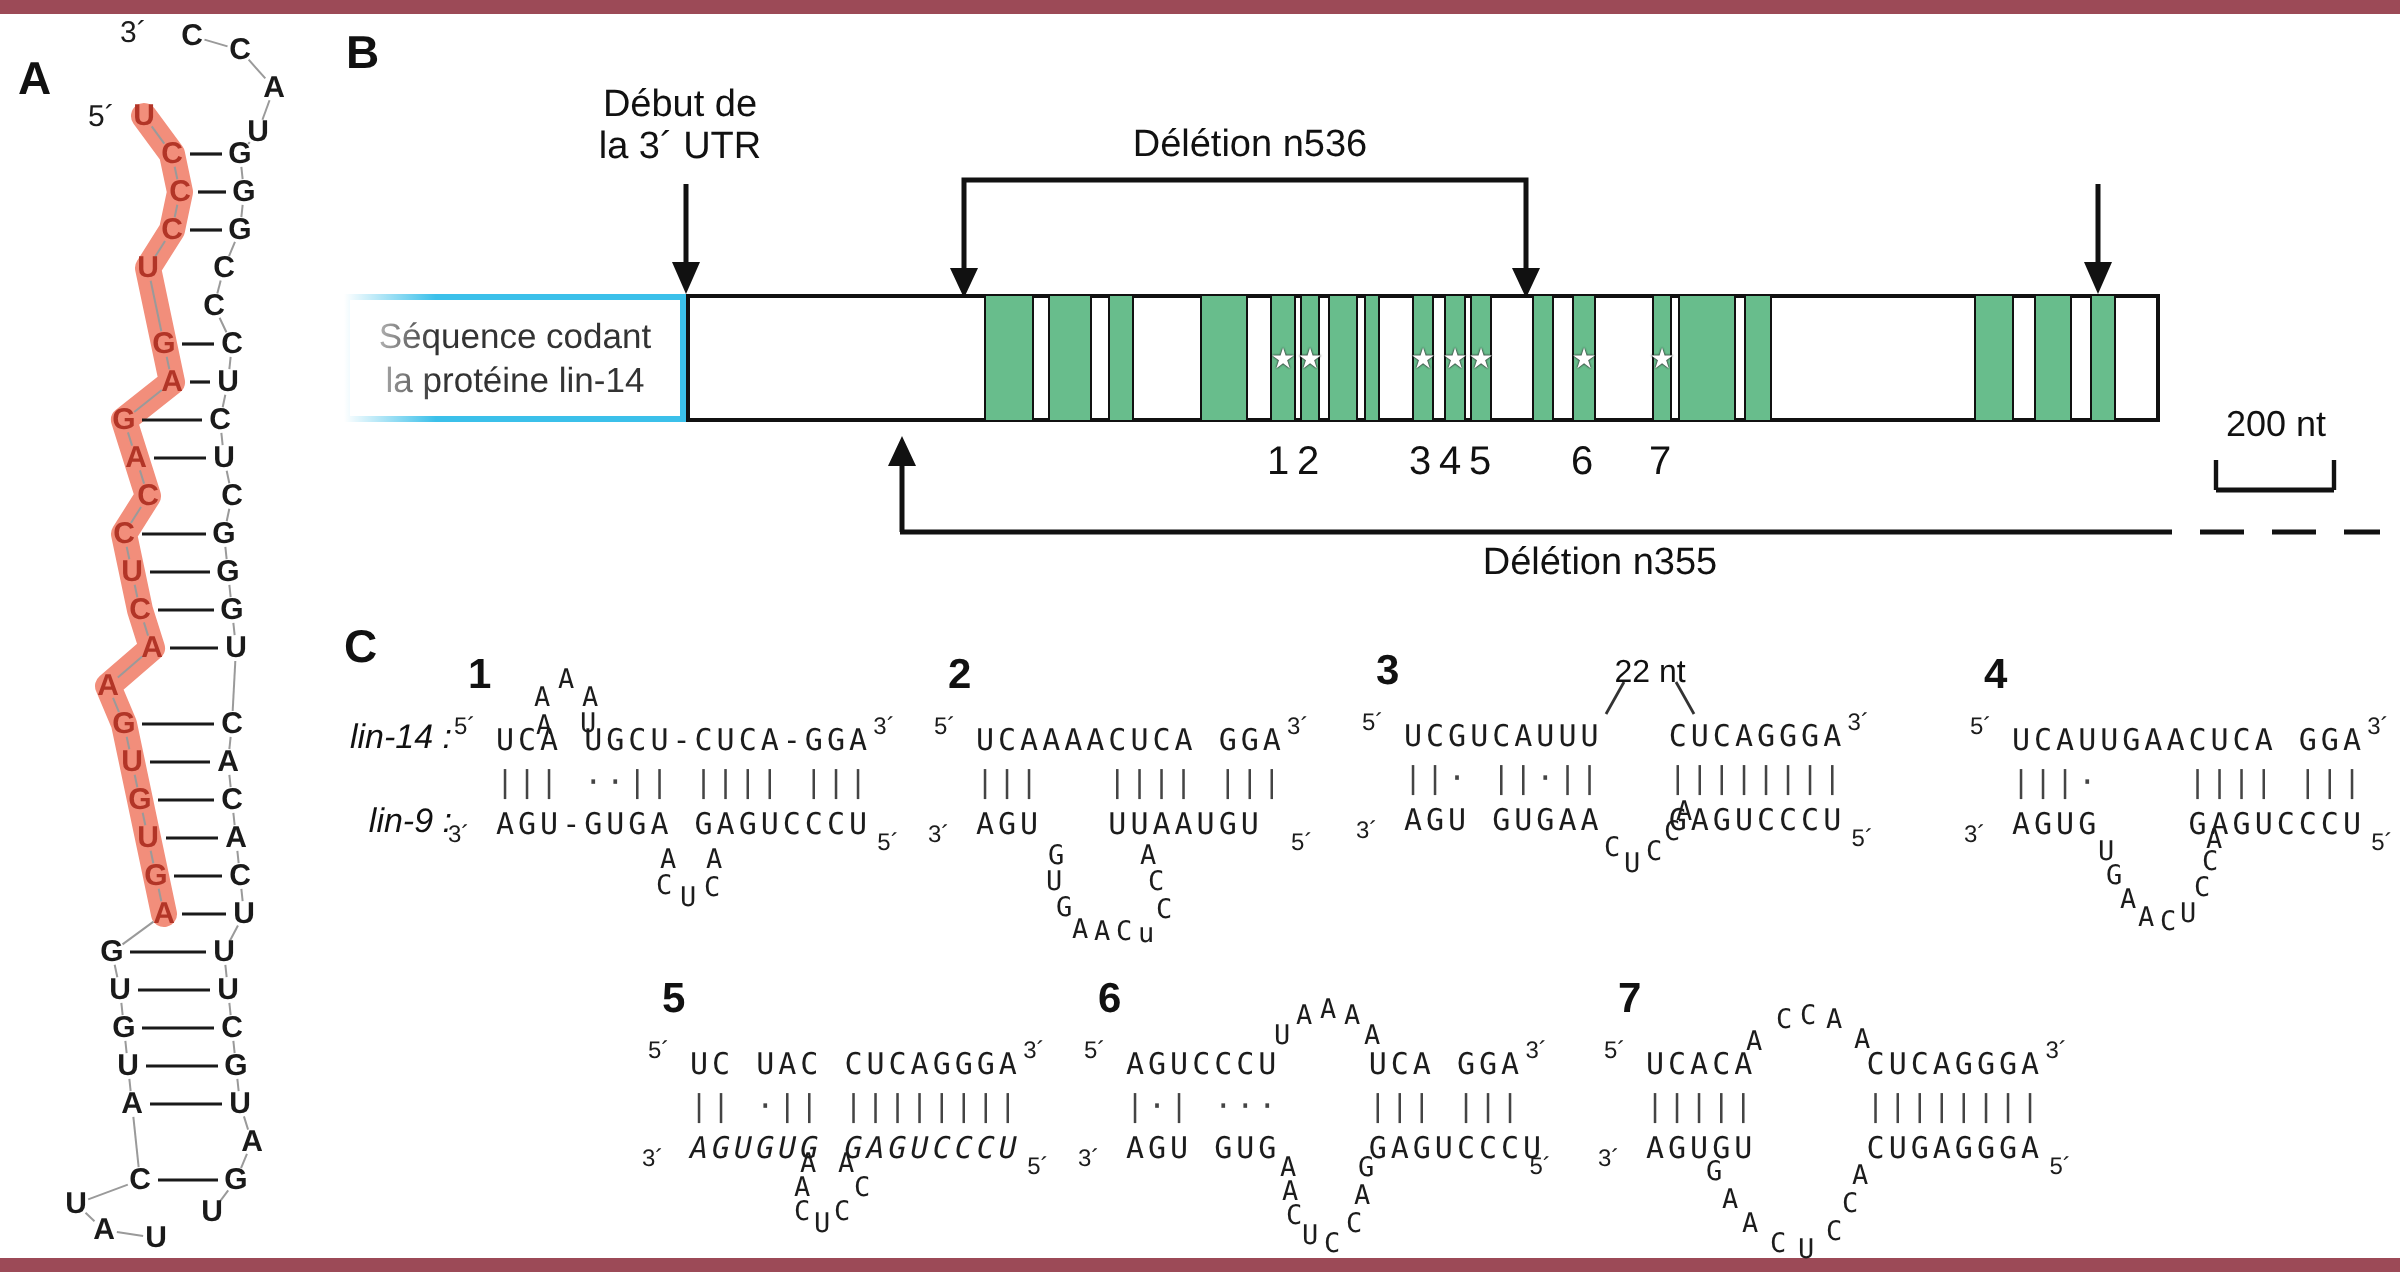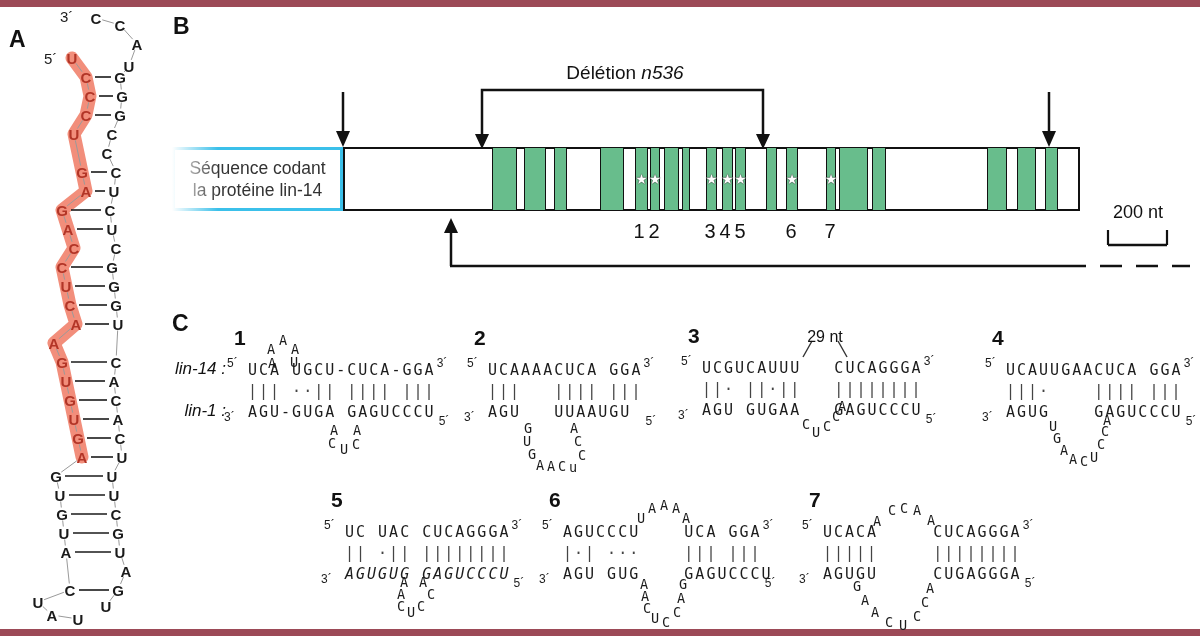--- a/index.html
+++ b/index.html
@@ -1,21 +1,21 @@
 <!DOCTYPE html>
 <html><head>
 <meta charset="utf-8">
 <style>
   html,body{margin:0;padding:0;background:#fff;}
   #canvas{position:relative;width:1200px;height:637px;background:#fff;overflow:hidden;
           font-family:"Liberation Sans",sans-serif;color:#1a1a1a;}
   .hbar{position:absolute;left:0;width:1200px;height:7px;}
   .panel-label{position:absolute;font-weight:bold;font-size:23px;color:#111;}
   .lab{position:absolute;font-size:19px;line-height:21px;color:#111;text-align:center;white-space:nowrap;}
-  .italic{font-style:italic;}
+  .italic{}
   #codingBox{position:absolute;box-sizing:border-box;border:3px solid #3bc0ea;background:#fff;
              display:flex;align-items:center;justify-content:center;text-align:center;
              font-size:17.5px;line-height:22px;color:#333;}
   #codingBox .fade{position:absolute;left:-3px;top:-3px;bottom:-3px;width:46px;
              background:linear-gradient(to right,#ffffff,rgba(255,255,255,0));}
   #utrBar{position:absolute;box-sizing:border-box;border:2px solid #111;background:#fff;}
   .seg{position:absolute;box-sizing:border-box;border:1.6px solid #111;
        display:flex;align-items:center;justify-content:center;}
   .star{color:#fff;font-size:14px;text-shadow:0 0 1px #2a2a2a,0 0 1px #2a2a2a;}
   .siteNum{position:absolute;font-size:20px;color:#111;text-align:center;width:20px;}
@@ -236,22 +236,29 @@
       <div class="seg" style="left: 1045px; top: 147px; width: 13px; height: 64px; background: rgb(104, 189, 140);"></div>
       <div class="siteNum" style="left: 629px; top: 220px;">1</div>
       <div class="siteNum" style="left: 644px; top: 220px;">2</div>
       <div class="siteNum" style="left: 700px; top: 220px;">3</div>
       <div class="siteNum" style="left: 715px; top: 220px;">4</div>
       <div class="siteNum" style="left: 730px; top: 220px;">5</div>
       <div class="siteNum" style="left: 781px; top: 220px;">6</div>
       <div class="siteNum" style="left: 820px; top: 220px;">7</div>
     </div>
 
+  <div class="lab" style="left:285px;top:42px;width:110px;">
+    <div>Début de</div>
+      <div>la 3´ UTR</div>
+  </div>
   <div class="lab" style="left:540px;top:62px;width:170px;">
     <span>Délétion </span><span class="italic">n536</span>
+  </div>
+  <div class="lab" style="left:710px;top:271px;width:180px;">
+    <span>Délétion </span><span class="italic">n355</span>
   </div>
   <div class="lab" style="left:1102px;top:202px;width:72px;font-size:18px;">200 nt</div>
 
   <svg id="lineArt" width="1200" height="637" viewBox="0 0 1200 637" style="left:0;top:0;pointer-events:none;">
     <g stroke="#111" stroke-width="2.5" fill="none">
       <line x1="343" y1="92" x2="343" y2="133"></line>
       <line x1="1049" y1="92" x2="1049" y2="133"></line>
       <polyline points="482,136 482,90 763,90 763,136"></polyline>
       <line x1="451" y1="266" x2="451" y2="231"></line>
       <line x1="450" y1="266" x2="1086" y2="266"></line>
@@ -267,24 +274,24 @@
       <polygon points="1042,131 1056,131 1049,147"></polygon>
       <polygon points="475,134 489,134 482,149"></polygon>
       <polygon points="756,134 770,134 763,149"></polygon>
       <polygon points="444,233 458,233 451,218"></polygon>
     </g>
     <g stroke="#333" stroke-width="1.4" fill="none">
       <line x1="803" y1="357" x2="812" y2="341"></line>
       <line x1="838" y1="341" x2="847" y2="357"></line>
     </g>
   </svg>
-  <div class="lab" style="left:795px;top:326px;width:60px;font-size:16px;">29 nt</div>
+  <div class="lab" style="left:795px;top:326px;width:60px;font-size:16px;">22 nt</div>
 
   <div class="rowlab" style="left:140px;top:359px;width:86px;">lin-14 :</div>
-  <div class="rowlab" style="left:150px;top:401px;width:76px;">lin-1 :</div>
+  <div class="rowlab" style="left:150px;top:401px;width:76px;">lin-9 :</div>
 
   <div id="panelC">
       <div class="duplex" style="left: 248px; top: 362px;">
         <div class="dnum" style="left: -14px; top: -36px;">1</div>
         <div class="ln" style="top: 0px;">UCA UGCU-CUCA-GGA</div>
         <div class="ln" style="top: 21px; color: rgb(68, 68, 68);">||| ··|| |||| |||</div>
         <div class="ln" style="top: 42px;">AGU-GUGA GAGUCCCU</div>
         <div class="prime" style="left: -21px; top: -6px;">5´</div>
         <div class="prime" style="left: 188.68px; top: -6px;">3´</div>
         <div class="prime" style="left: -24px; top: 48px;">3´</div>

